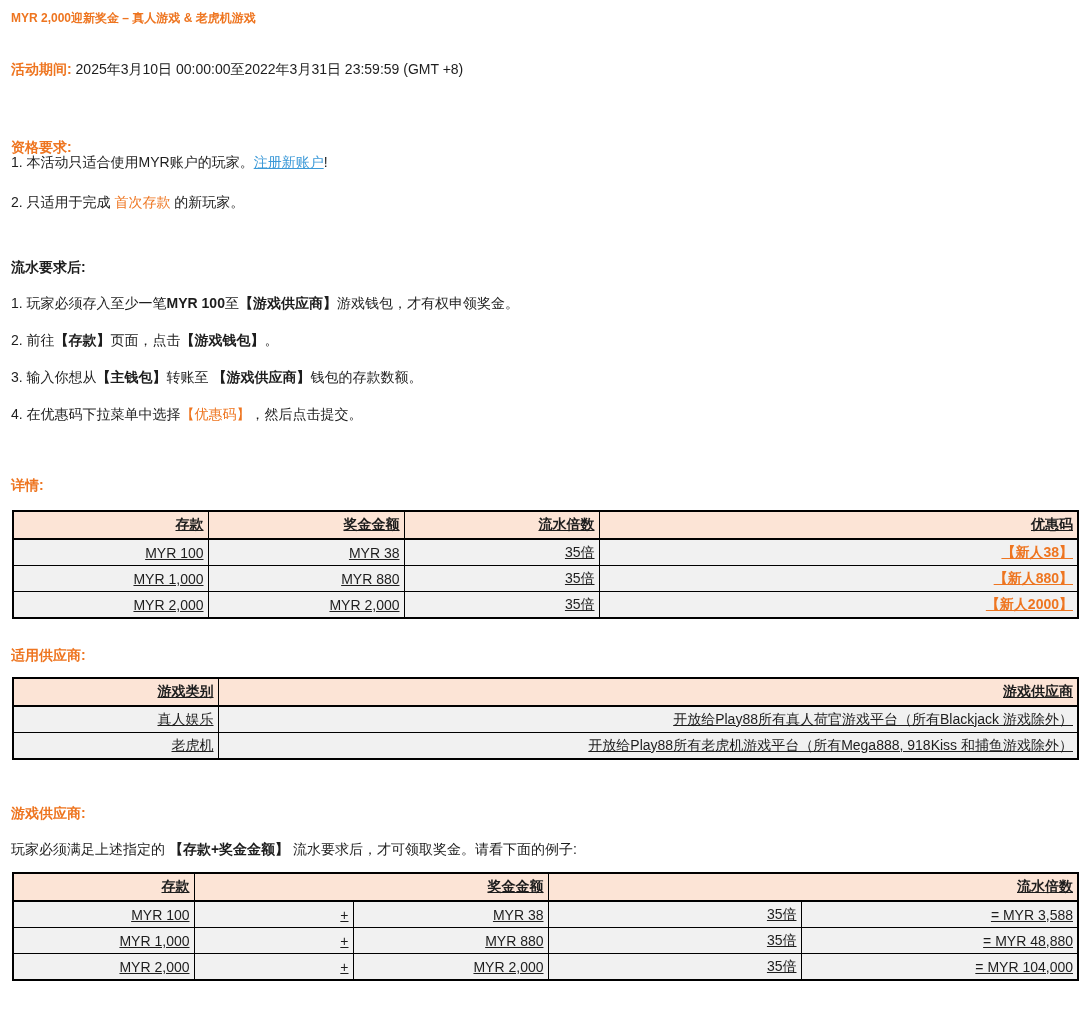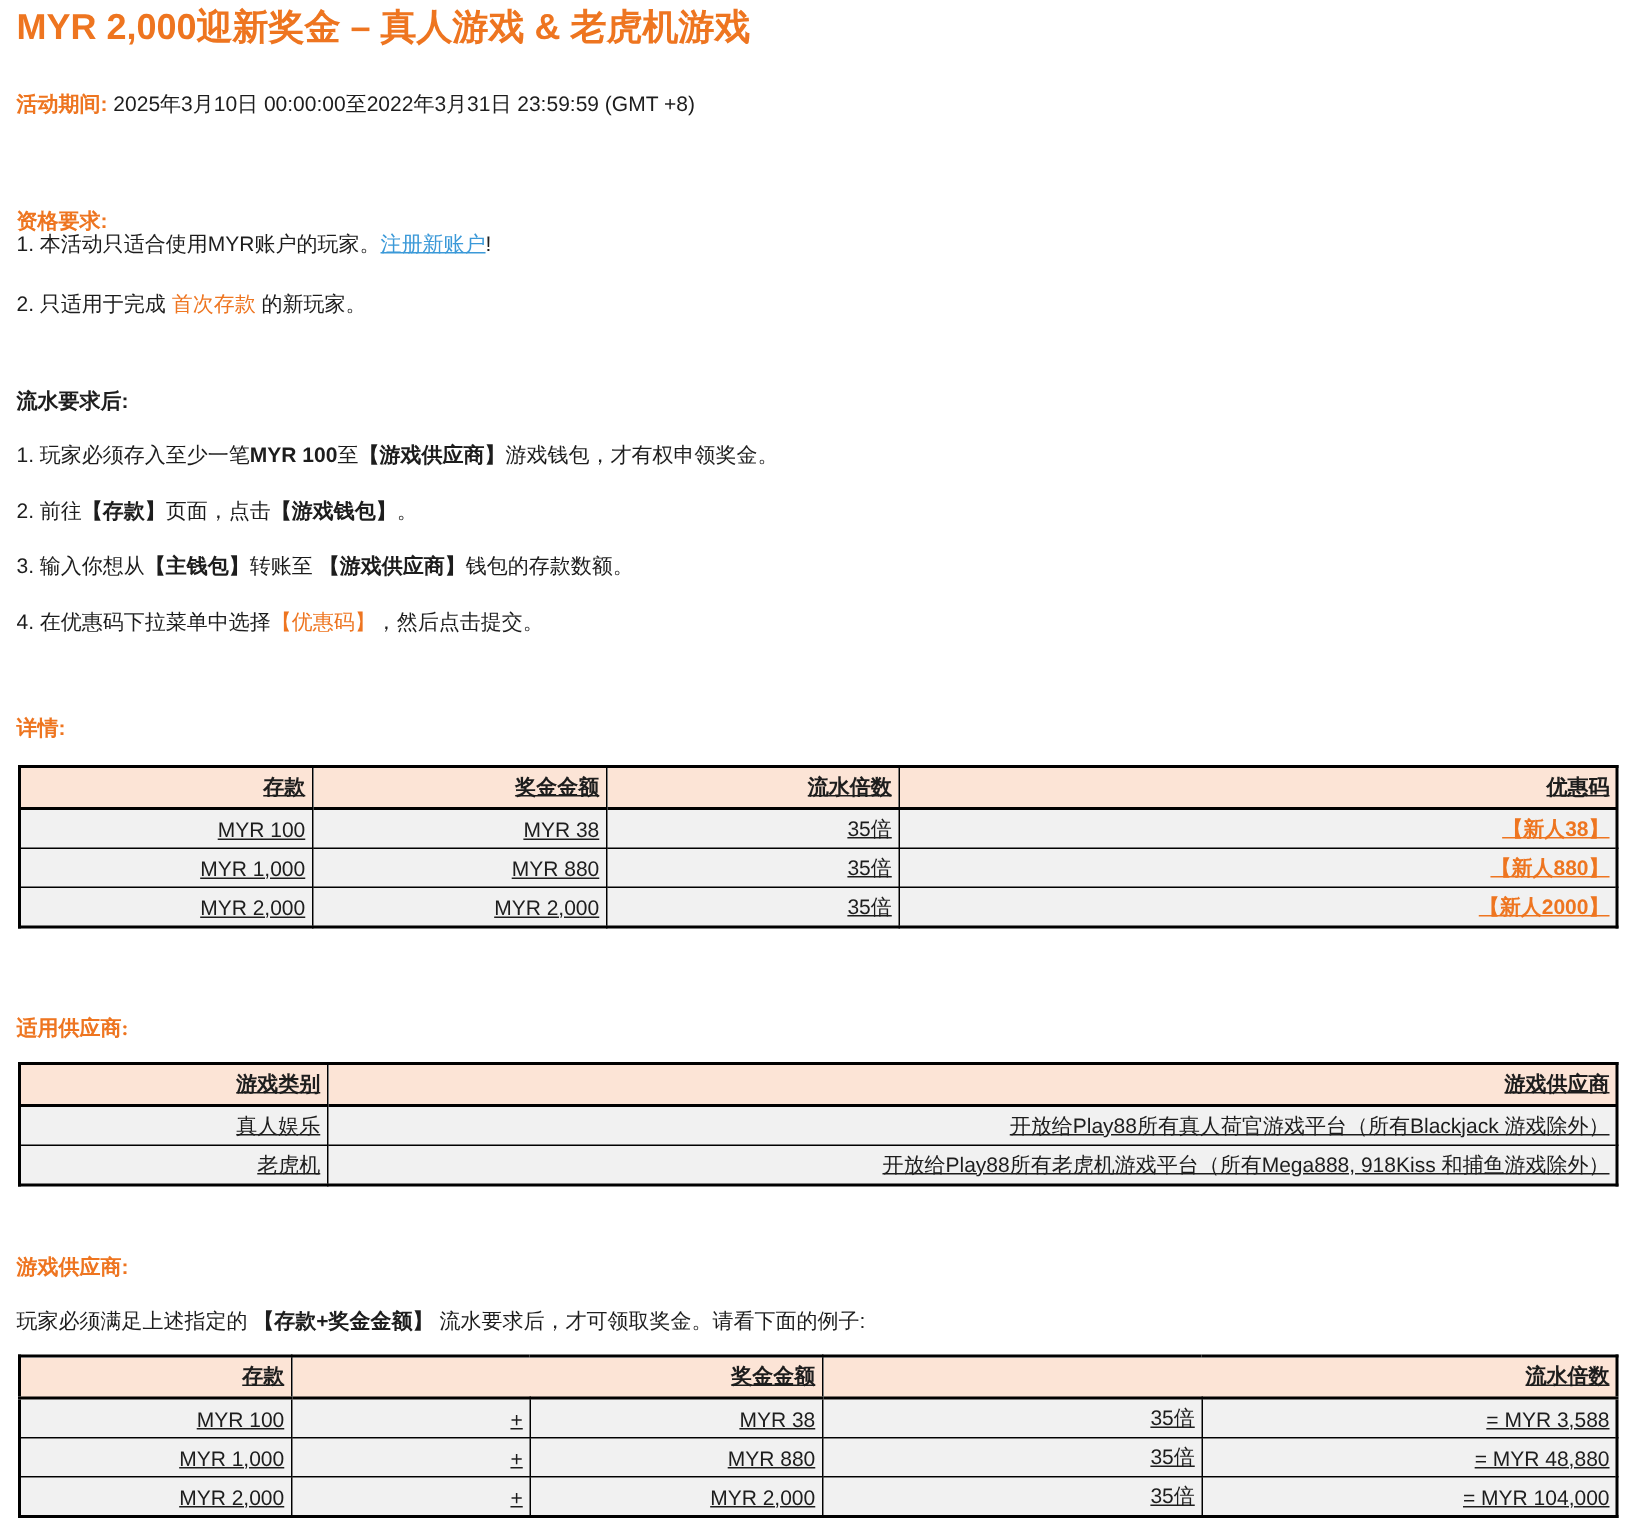--- a/index.html
+++ b/index.html
@@ -12,38 +12,38 @@
   html,body{margin:0;padding:0;background:#ffffff;}
   body{
     width:1088px;height:1016px;overflow:hidden;
     font-family:"Liberation Sans","DejaVu Sans",sans-serif;
     font-size:14px;color:var(--ink);
   }
   .wrap{padding:0 11px;}
   p{margin:0;line-height:15px;}
   .title{
     margin-top:8px;line-height:21px;
-    font-size:24px;font-weight:bold;color:var(--accent);
+    font-size:12px;font-weight:bold;color:var(--accent);
   }
   .orange-h{color:var(--accent);font-weight:bold;}
   .black-h{color:var(--ink);font-weight:bold;}
   b{font-weight:bold;}
   .oc{color:var(--accent);font-weight:normal;}
   a.reg{color:var(--link);text-decoration:underline;cursor:pointer;}
 
   .period{margin-top:33px;}
   .h-elig{margin-top:63px;}
   .e1{}
   .e2{margin-top:25px;}
   .h-claim{margin-top:50px;}
   .s1{margin-top:21px;}
   .s2,.s3,.s4{margin-top:22px;}
   .h-details{margin-top:56px;}
   .t1{margin-top:17px;}
-  .h-prov{margin-top:60px;font-family:Liberation Serif, serif;}
+  .h-prov{margin-top:29px;}
   .t2{margin-top:14px;}
   .h-bonus{margin-top:46px;}
   .note{margin-top:21px;}
   .t3{margin-top:15px;}
 
   table{
     border-collapse:collapse;table-layout:fixed;
     width:1065px;margin-left:1px;
     border:2px solid #000;
   }

